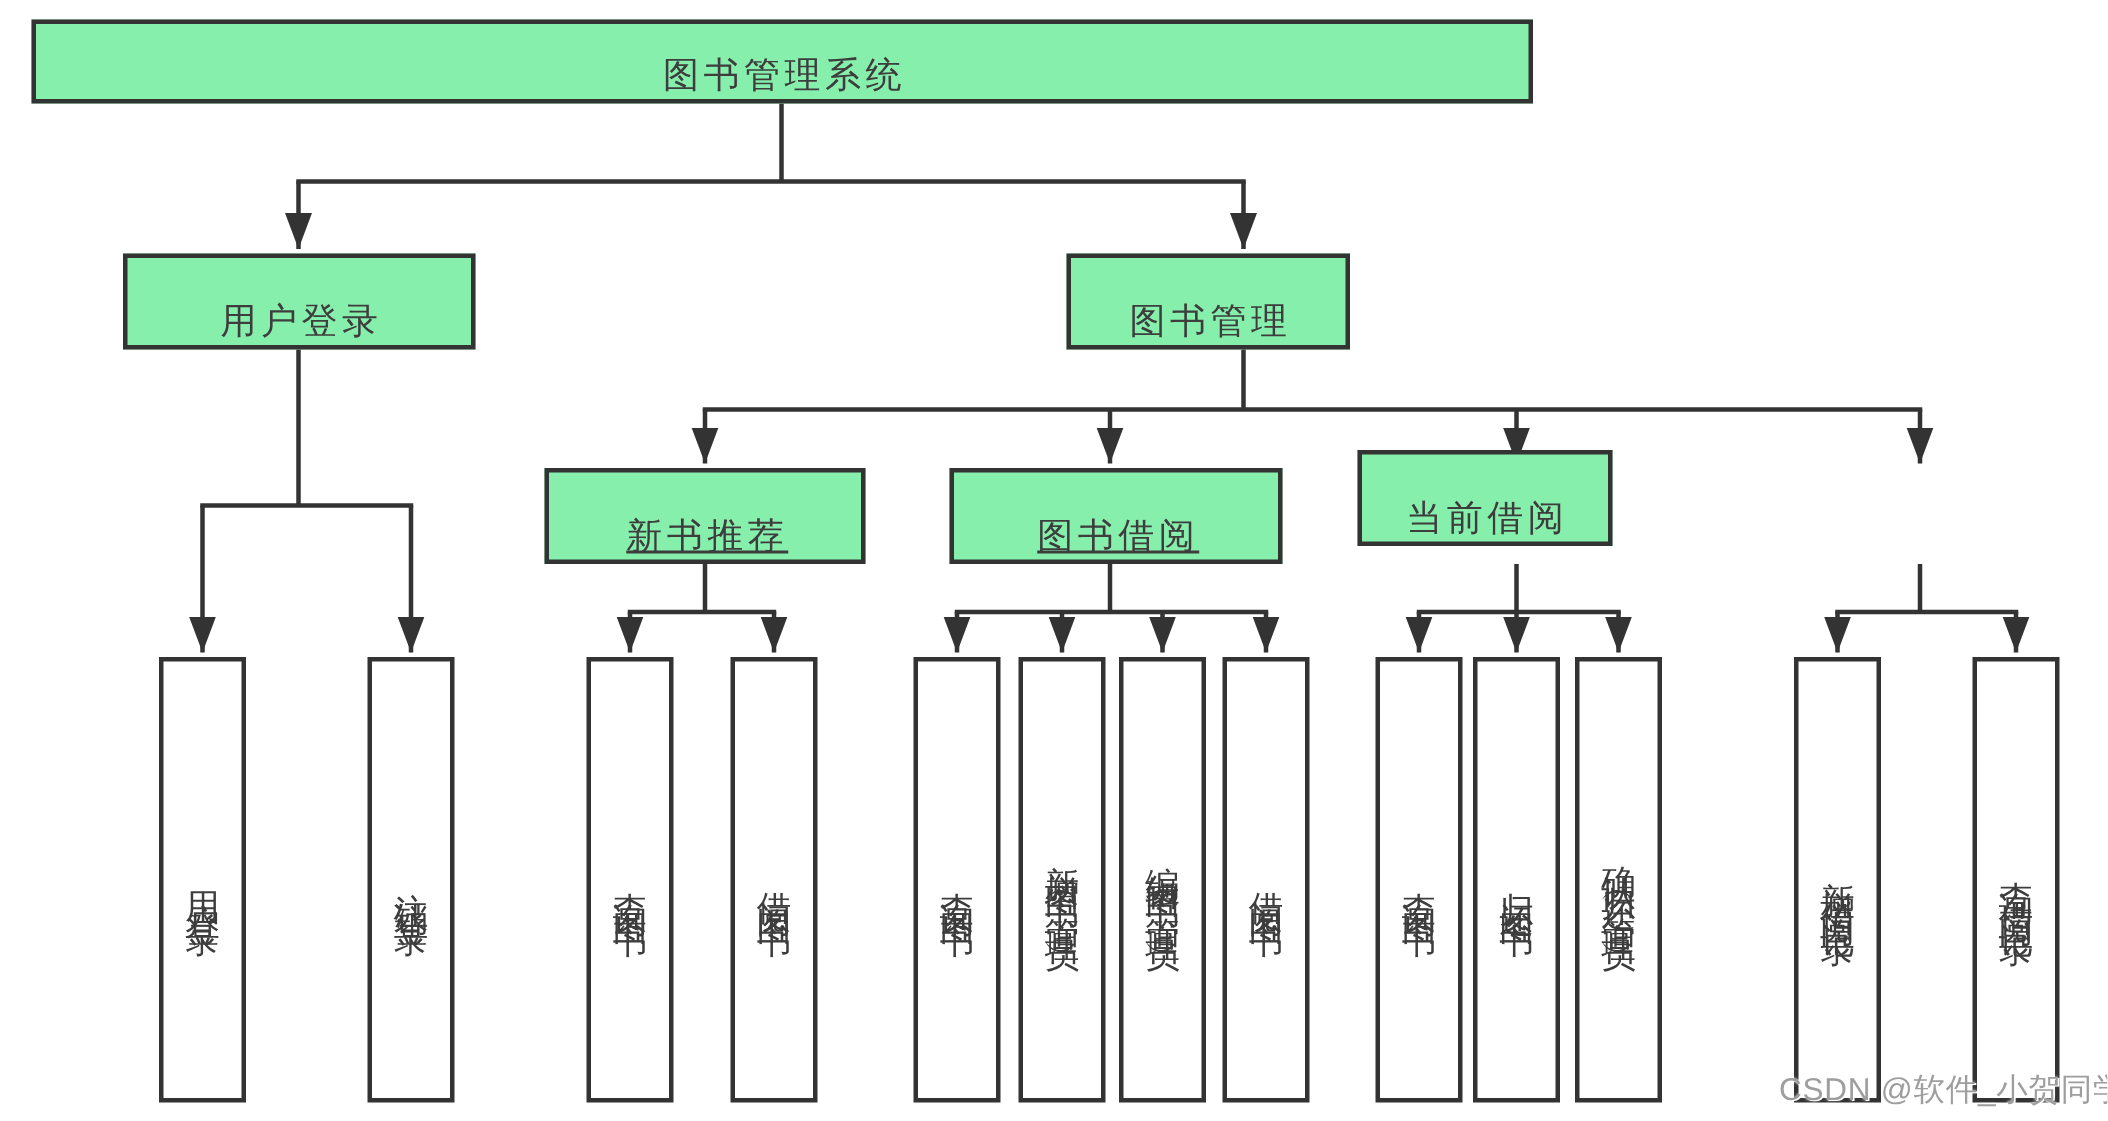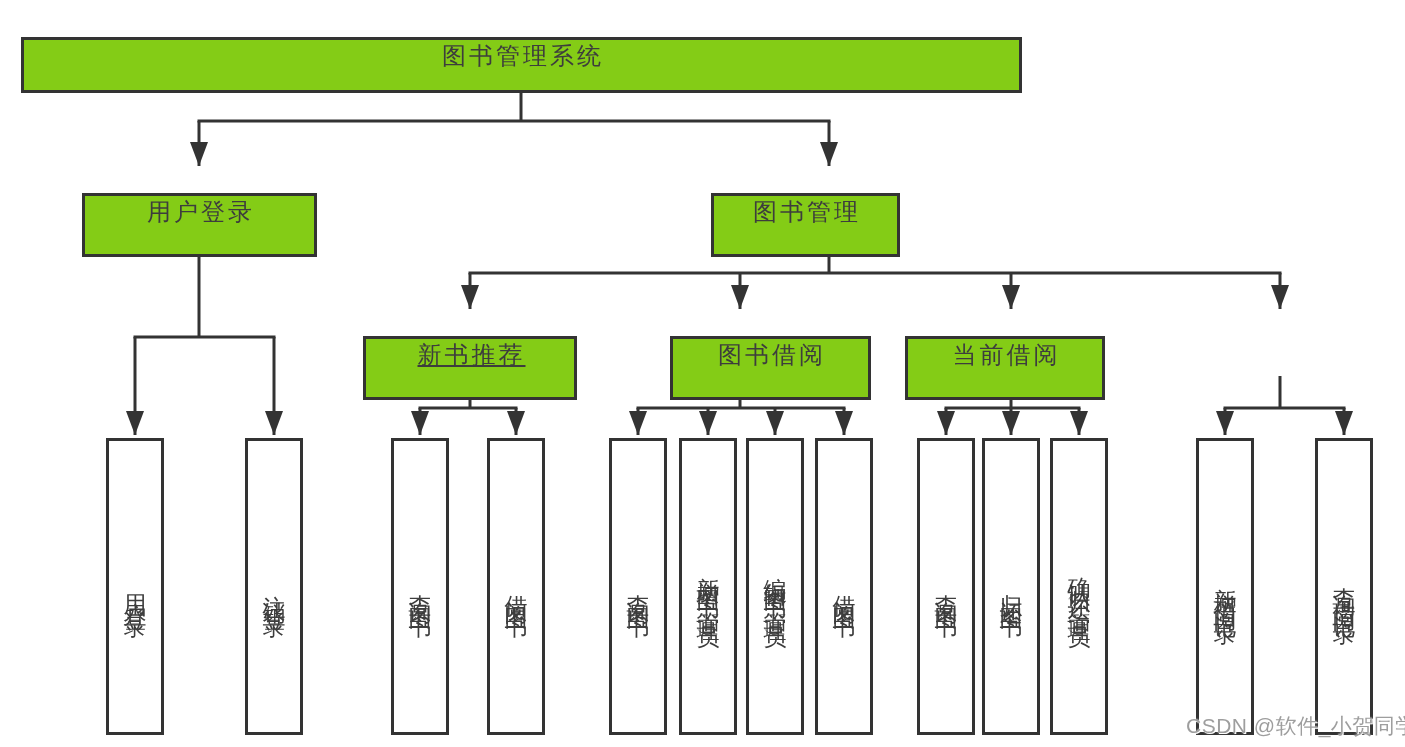--- a/index.html
+++ b/index.html
@@ -8,29 +8,28 @@
     width:1405px; height:747px;
     background:#ffffff;
     font-family:"Liberation Sans", sans-serif;
     overflow:hidden;
   }
   .edges { position:absolute; left:0; top:0; width:1405px; height:747px; }
   .box {
     position:absolute;
     box-sizing:border-box;
     border:3px solid #333333;
-    background:#84cc16;
+    background:#86efac;
     display:flex;
-    align-items:flex-start;
+    align-items:flex-end;
     justify-content:center;
     color:#3d3d3d;
     font-size:24px;
     letter-spacing:3px;
     white-space:nowrap;
-    margin-top:24px;
   }
   .box .lbl { transform:translateX(1.5px); }
   .vbox {
     position:absolute;
     box-sizing:border-box;
     border:3px solid #333333;
     background:#ffffff;
     width:58px; height:297px; top:438px;
     display:flex;
     align-items:center;
@@ -131,24 +130,24 @@
   <div class="box" style="left:82px; top:169px; width:235px; height:64px;">
     <span class="lbl">用户登录</span>
   </div>
   <div class="box" style="left:711px; top:169px; width:189px; height:64px;">
     <span class="lbl">图书管理</span>
   </div>
 
   <div class="box" style="left:363px; top:312px; width:214px; height:64px;text-decoration:underline;">
     <span class="lbl">新书推荐</span>
   </div>
-  <div class="box" style="left:670px; top:312px; width:201px; height:64px;">
+  <div class="box" style="left:633px; top:312px; width:222px; height:64px;text-decoration:underline;">
     <span class="lbl">图书借阅</span>
   </div>
-  <div class="box" style="left:905px; top:312px; width:200px; height:64px;">
+  <div class="box" style="left:905px; top:300px; width:170px; height:64px;">
     <span class="lbl">当前借阅</span>
   </div>
 
   <div class="vbox" style="left:106px;">
     <span class="vlbl">用户登录</span>
   </div>
   <div class="vbox" style="left:245px;">
     <span class="vlbl">注销登录</span>
   </div>
 

